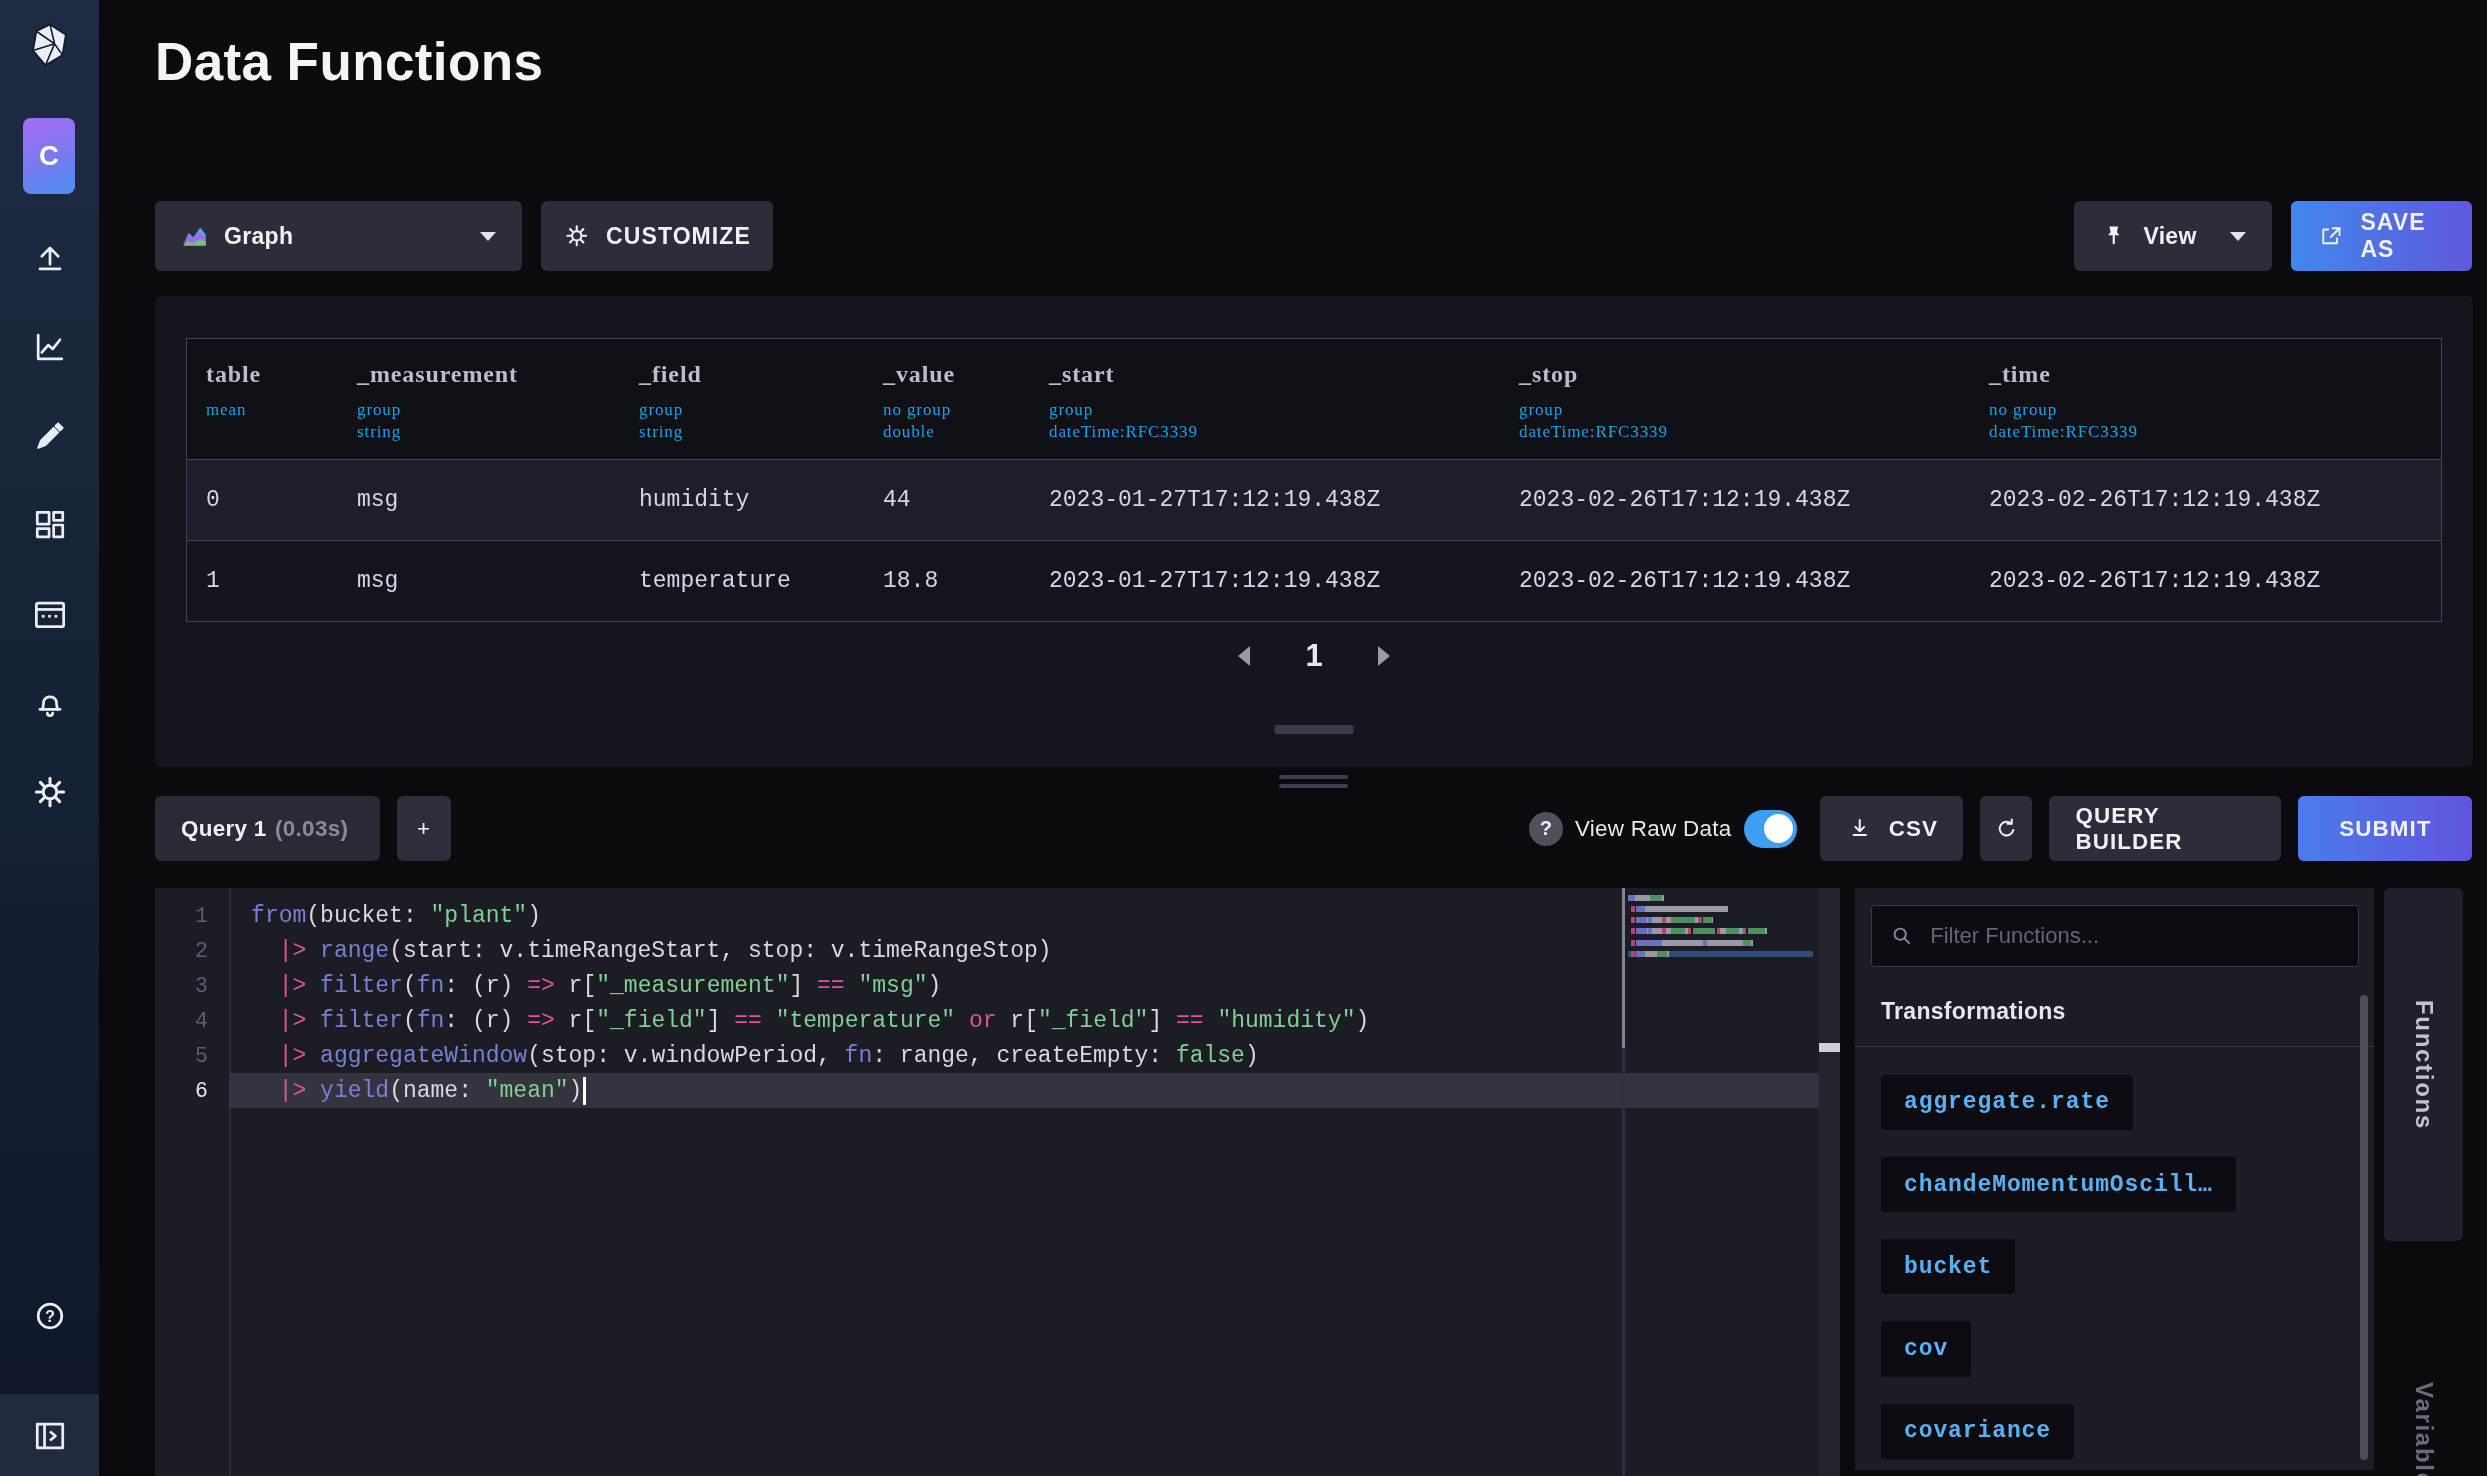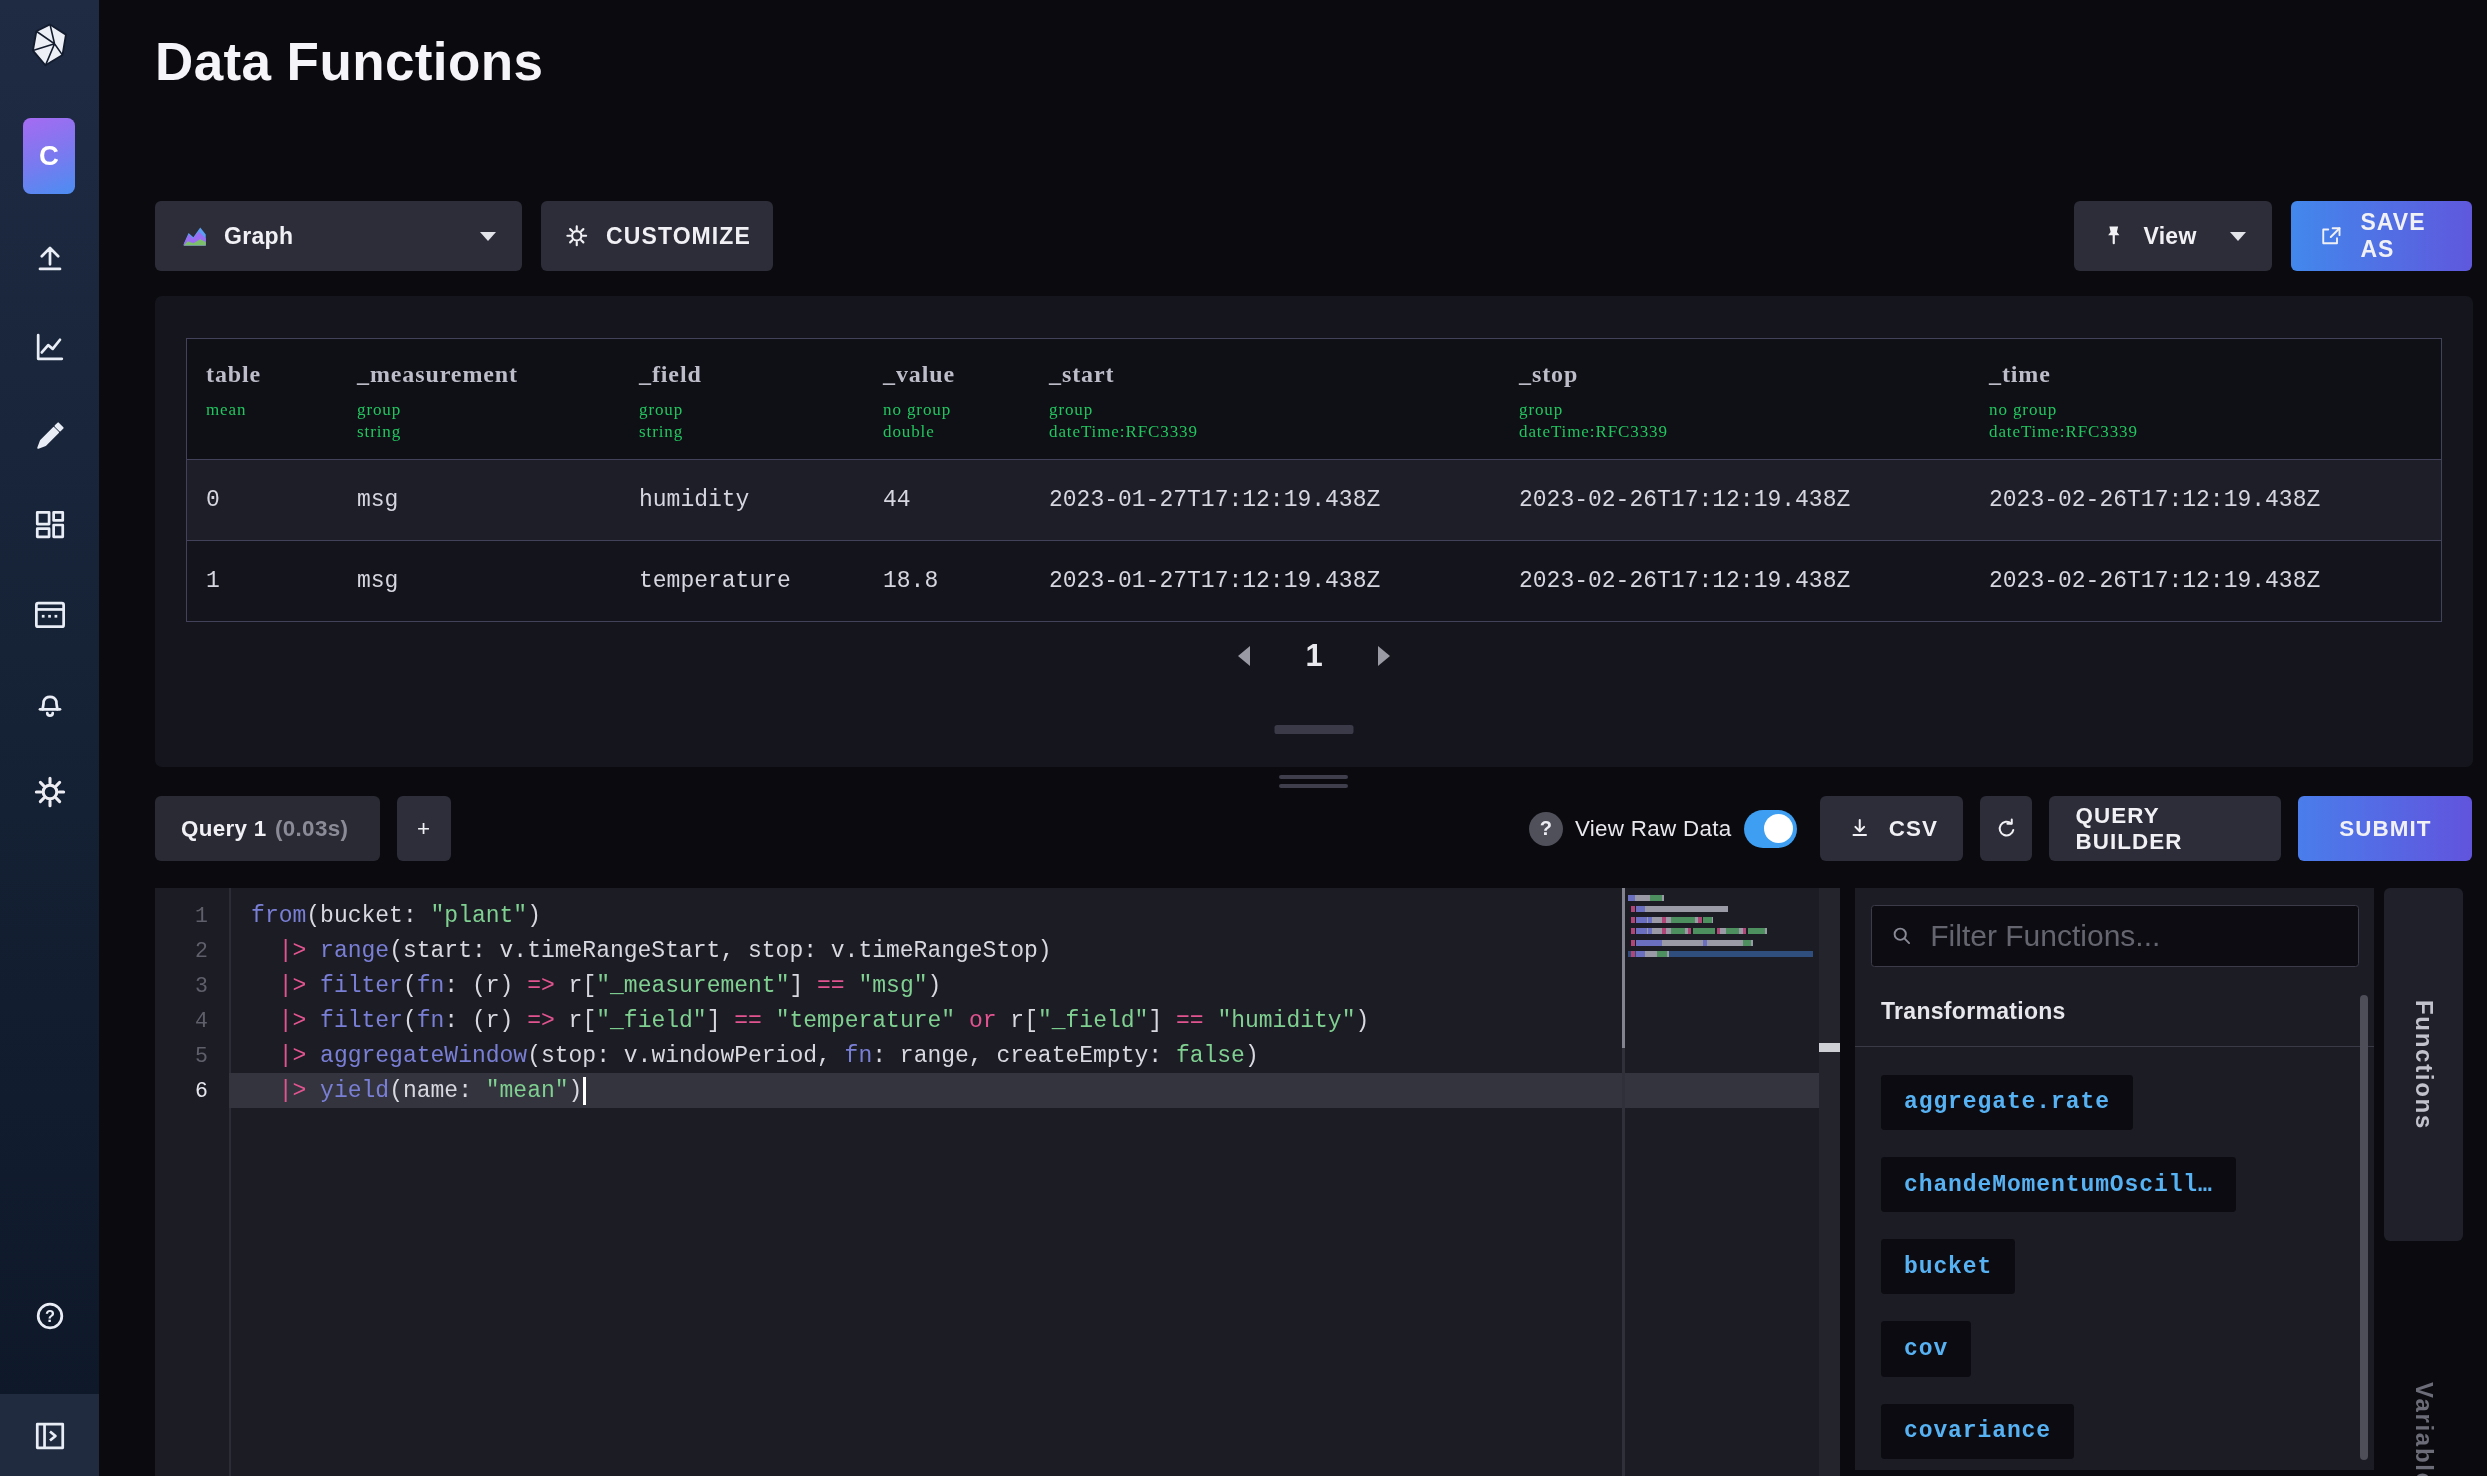--- a/index.html
+++ b/index.html
@@ -39,21 +39,21 @@
   .btn-saveas{width:181px;justify-content:center;background:linear-gradient(90deg,#4288ec,#5f58dd);}
   .caret{width:0;height:0;border-left:8.6px solid transparent;border-right:8.6px solid transparent;border-top:9.5px solid #e3e3ea;}
 
   
   .table-panel{position:absolute;top:296px;left:56px;width:2318px;height:471px;background:#15151d;border-radius:6.9px;}
   .tbl{position:absolute;top:42px;left:31px;right:31px;border:1.7px solid #42425a;}
   .tgrid{display:grid;grid-template-columns:151px 282px 244px 166px 470px 470px 1fr;}
   .thead{background:#0f0f16;height:120px;border-bottom:1.7px solid #42425a;}
   .th{padding:22.4px 0 0 19px;font-family:Liberation Serif, serif;}
   .th-name{font-size:24px;font-weight:bold;color:#bdbdc9;letter-spacing:0.9px;}
-  .th-sub{margin-top:10.3px;font-size:17px;line-height:22.4px;color:#22c55e;letter-spacing:0.9px;}
+  .th-sub{margin-top:10.3px;font-size:17px;line-height:22.4px;color:#0ea5e9;letter-spacing:0.9px;}
   .tr{height:80px;align-items:center;font-family:"Liberation Mono","DejaVu Sans Mono",monospace;
     font-size:23px;color:#d6d6e0;}
   .tr-0{background:#1e1e29;}
   .tr-1{background:#14141c;border-top:1.7px solid #42425a;}
   .td{padding-left:19px;white-space:nowrap;overflow:hidden;}
   .pagination{position:absolute;top:341px;left:0;right:0;height:38px;display:flex;align-items:center;justify-content:center;gap:55px;}
   .pg-num{font-size:31px;font-weight:bold;color:#e8e8ee;}
   .pg-prev{width:0;height:0;border-top:10.3px solid transparent;border-bottom:10.3px solid transparent;border-right:12px solid #9a9aa4;cursor:pointer;}
   .pg-next{width:0;height:0;border-top:10.3px solid transparent;border-bottom:10.3px solid transparent;border-left:12px solid #9a9aa4;cursor:pointer;}
   .pag-bar{position:absolute;top:429px;left:50%;transform:translateX(-50%);width:79px;height:8.6px;background:#3a3a49;border-radius:2.6px;cursor:pointer;}
@@ -101,21 +101,21 @@
   .mm-edge{position:absolute;right:215px;top:0;bottom:0;width:2.6px;background:#30303a;}
   .mm-edge::before{content:'';position:absolute;top:0;height:160px;width:2.6px;background:#83838f;}
   .ed-scrollstrip{position:absolute;right:0;top:0;bottom:0;width:21.5px;background:#24242d;}
   .ed-scrollthumb{position:absolute;top:155px;left:0;width:21.5px;height:8.6px;background:#cfcfd6;cursor:pointer;}
 
   
   .func-panel{position:absolute;top:888px;left:1756px;width:519px;height:582px;background:#1c1c25;}
   .search-box{margin:17px 15.5px 0 15.5px;height:62px;border:1.7px solid #3b3b49;background:#0c0c12;border-radius:3.4px;
     display:flex;align-items:center;padding:0 17px;gap:13.8px;box-sizing:border-box;color:#8a8a96;}
   .search-box svg{width:26px;height:26px;flex:none;}
-  .search-box input{flex:1;background:transparent;border:0;outline:none;color:#d4d4de;font-size:30px;font-family:"Liberation Sans",sans-serif;}
+  .search-box input{flex:1;background:transparent;border:0;outline:none;color:#d4d4de;font-size:22px;font-family:"Liberation Sans",sans-serif;}
   .search-box input::placeholder{color:#65656f;}
   .section-title{margin:31px 0 0 26px;font-size:23px;font-weight:bold;color:#e6e6ec;letter-spacing:0.3px;}
   .fp-divider{margin-top:20.7px;height:1.7px;background:#3a3a46;}
   .func-list{margin:27.5px 0 0 26px;display:flex;flex-direction:column;gap:27px;align-items:flex-start;}
   .chip{background:#0b0b11;color:#57b2f4;font-family:"Liberation Mono","DejaVu Sans Mono",monospace;
     font-weight:bold;font-size:23px;padding:14.6px 23px;border-radius:3.4px;letter-spacing:0.9px;cursor:pointer;white-space:nowrap;}
   .fp-thumb{position:absolute;right:6px;top:107px;height:465px;width:7.7px;background:#4e4e59;border-radius:4.3px;cursor:pointer;}
 
   .side-tabs{position:absolute;top:888px;left:2285px;width:79px;}
   .side-tab{width:79px;border-radius:6px;display:flex;align-items:center;justify-content:center;cursor:pointer;}

